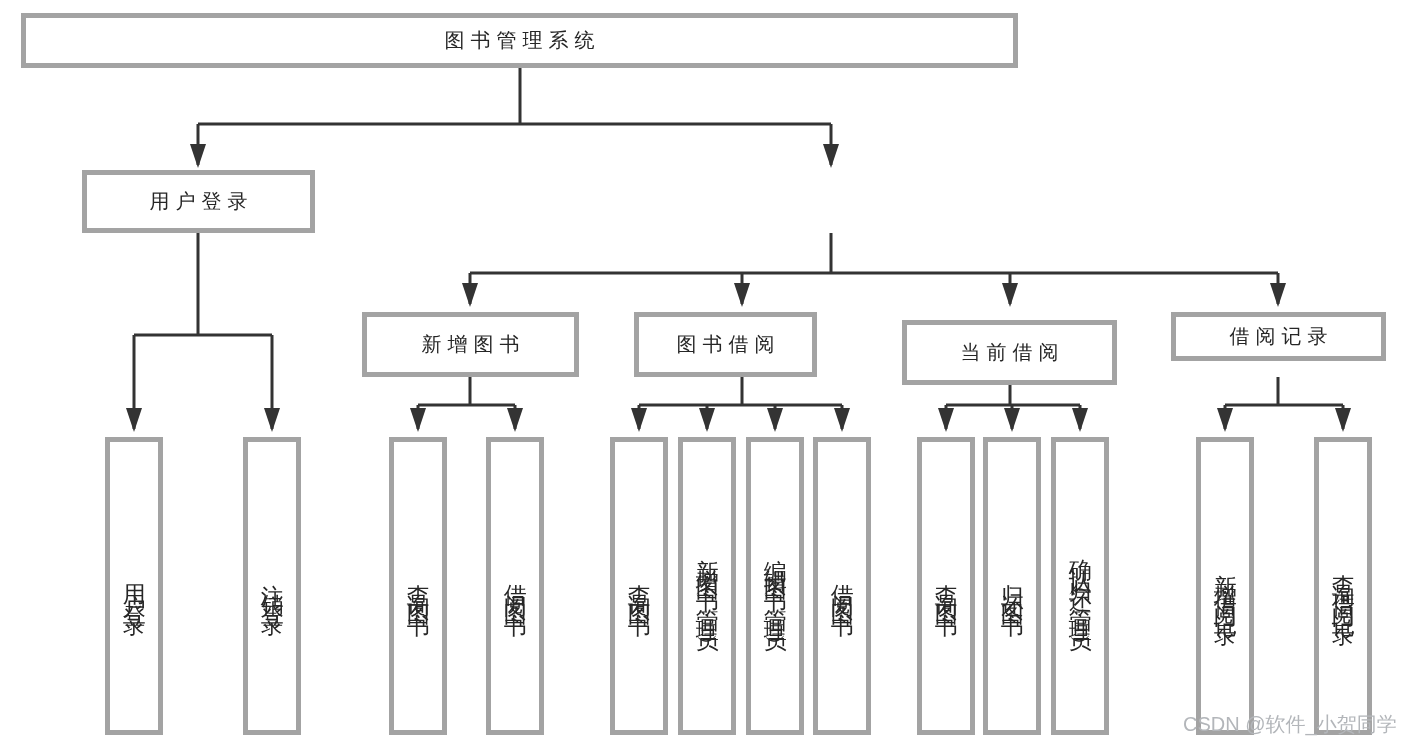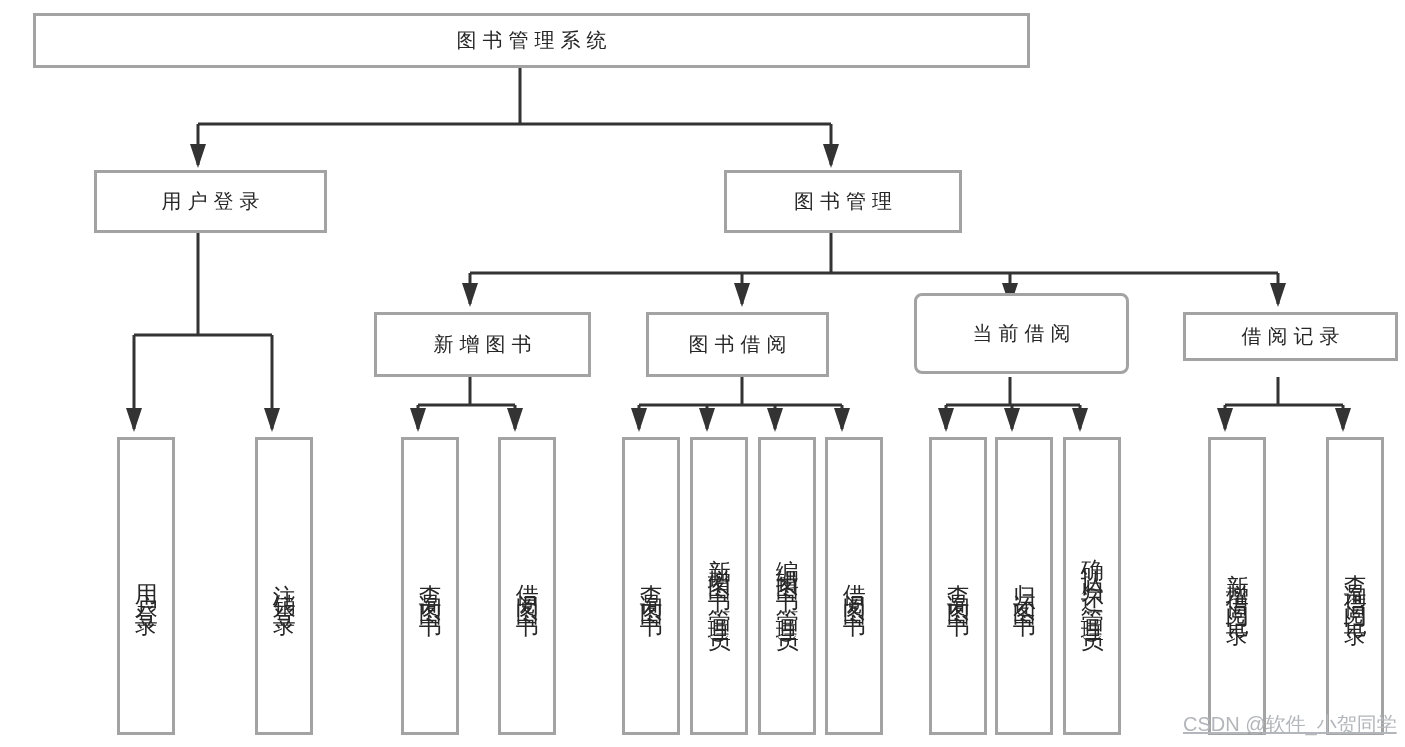--- a/index.html
+++ b/index.html
@@ -8,28 +8,27 @@
     width: 1405px;
     height: 747px;
     background: #ffffff;
     font-family: "Liberation Sans", sans-serif;
     overflow: hidden;
   }
   svg.wires { position: absolute; left: 0; top: 0; z-index: 1; }
   .node {
     position: absolute;
     box-sizing: border-box;
-    border: 3px solid #a3a3a3;
+    border: 5px solid #a3a3a3;
     background: #ffffff;
     display: flex;
     align-items: center;
     justify-content: center;
     color: #262626;
     z-index: 2;
-    margin-left: 12px;
   }
   .node.h span {
     font-size: 20px;
     letter-spacing: 6px;
     white-space: nowrap;
     text-indent: 6px; 
   }
   .node.vert span {
     writing-mode: vertical-rl;
     text-orientation: mixed;
@@ -38,21 +37,20 @@
     line-height: 1.1;
   }
   .watermark {
     position: absolute;
     left: 1183px;
     top: 711px;
     font-size: 20px;
     color: #b3b6ba;
     white-space: nowrap;
     z-index: 3;
-    text-decoration: underline;
   }
 </style>
 </head>
 <body>
 
 <div class="canvas">
 
   <svg class="wires" width="1405" height="747" viewBox="0 0 1405 747">
     <defs>
       <marker id="ah" markerUnits="userSpaceOnUse" markerWidth="24" markerHeight="18" viewBox="0 0 24 18" refX="21" refY="9" orient="auto">
@@ -92,31 +90,28 @@
     <path d="M1343,405 V429" stroke="#333333" stroke-width="3" fill="none" marker-end="url(#ah)"></path>
   </svg>
 
   <div class="node h" style="left:21px; top:13px; width:997px; height:55px;">
     <span>图书管理系统</span>
   </div>
 
   <div class="node h" style="left:82px; top:170px; width:233px; height:63px;">
     <span>用户登录</span>
   </div>
-  <div class="node h" style="left:712px; top:170px; width:238px; height:63px;">
-    <span>图书管理</span>
-  </div>
 
   <div class="node h" style="left:362px; top:312px; width:217px; height:65px;">
     <span>新增图书</span>
   </div>
   <div class="node h" style="left:634px; top:312px; width:183px; height:65px;">
     <span>图书借阅</span>
   </div>
-  <div class="node h" style="left:902px; top:293px; width:215px; height:81px;border-radius:8px;">
+  <div class="node h" style="left:902px; top:320px; width:215px; height:65px;">
     <span>当前借阅</span>
   </div>
   <div class="node h" style="left:1171px; top:312px; width:215px; height:49px;">
     <span>借阅记录</span>
   </div>
 
   <div class="node vert" style="left:105px; top:437px; width:58px; height:298px;">
     <span>用户登录</span>
   </div>
   <div class="node vert" style="left:243px; top:437px; width:58px; height:298px;">

